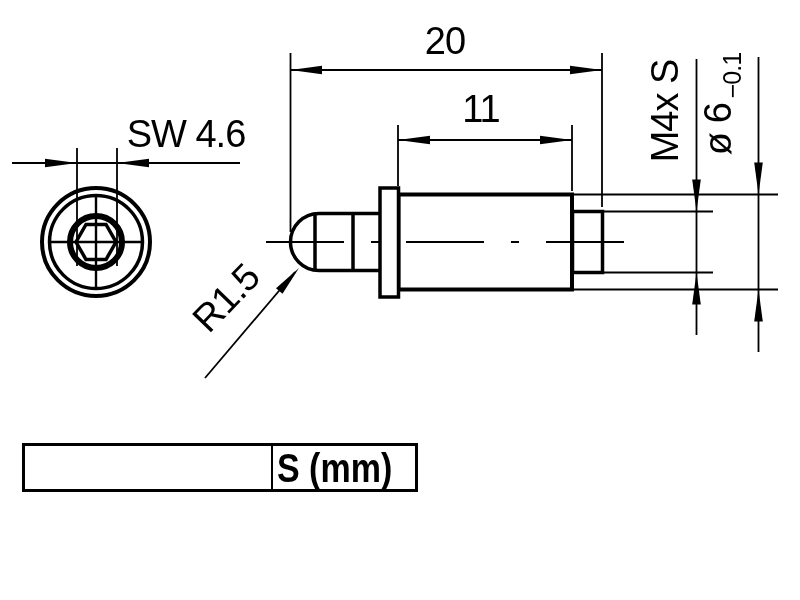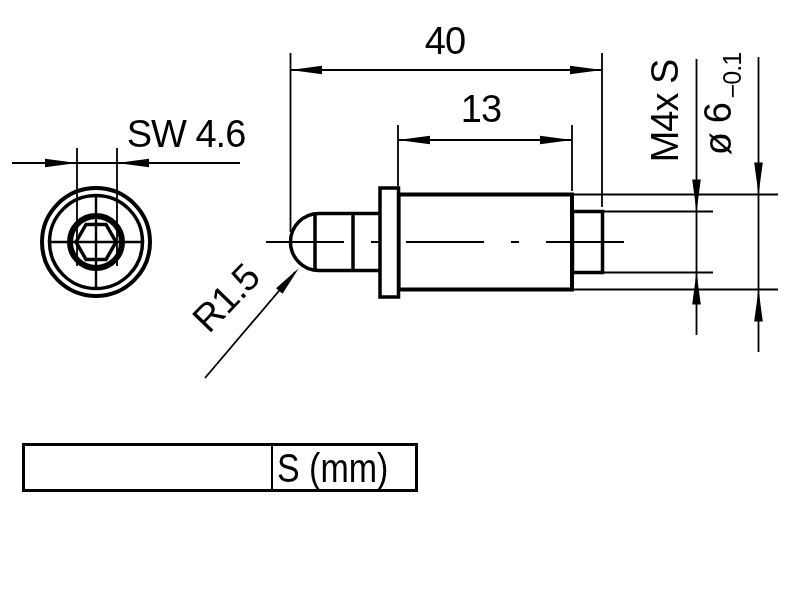--- a/index.html
+++ b/index.html
@@ -34,20 +34,21 @@
     letter-spacing: -1px;
   }
 
   table.spec-table {
     position: absolute;
     left: 22px; top: 443px;
     border-collapse: collapse;
     background: #fff;
     border: 3px solid #000;
     table-layout: fixed;
+    font-weight: bold;
   }
   table.spec-table td {
     padding: 0 0 0 4px;
     vertical-align: middle;
     overflow: visible;
   }
   td.col-part { width: 242px; }
   td.col-s    { width: 138px; border-left: 2.5px solid #000; }
   tr.header-row td { height: 43px; border-bottom: 2.5px solid #000; }
   tr.data-row td   { height: 41px; }
@@ -129,23 +130,23 @@
     </g>
 
     <g stroke="#000" fill="none">
       <line x1="205" y1="378" x2="295" y2="272" stroke-width="1.8"></line>
       <polygon points="299,268 282.5,293.8 276,288.3" fill="#000" stroke="none"></polygon>
     </g>
   </svg>
 
   <div class="dim-label" style="left:186px; top:134px">SW 4.6</div>
 
-  <div class="dim-label" style="left:445px; top:41px">40</div>
+  <div class="dim-label" style="left:445px; top:41px">20</div>
 
-  <div class="dim-label" style="left:481px; top:109px">13</div>
+  <div class="dim-label" style="left:481px; top:109px">11</div>
 
   <div class="dim-label rot45" style="left:226px; top:298px">R1.5</div>
 
   <div class="dim-label rot90" style="left:665px; top:111px">M4x S</div>
 
   <div class="dim-label rot90" style="left:722px; top:104px">
     <span>ø 6</span><span class="tol">−0.1</span>
   </div>
 
   <table class="spec-table">

